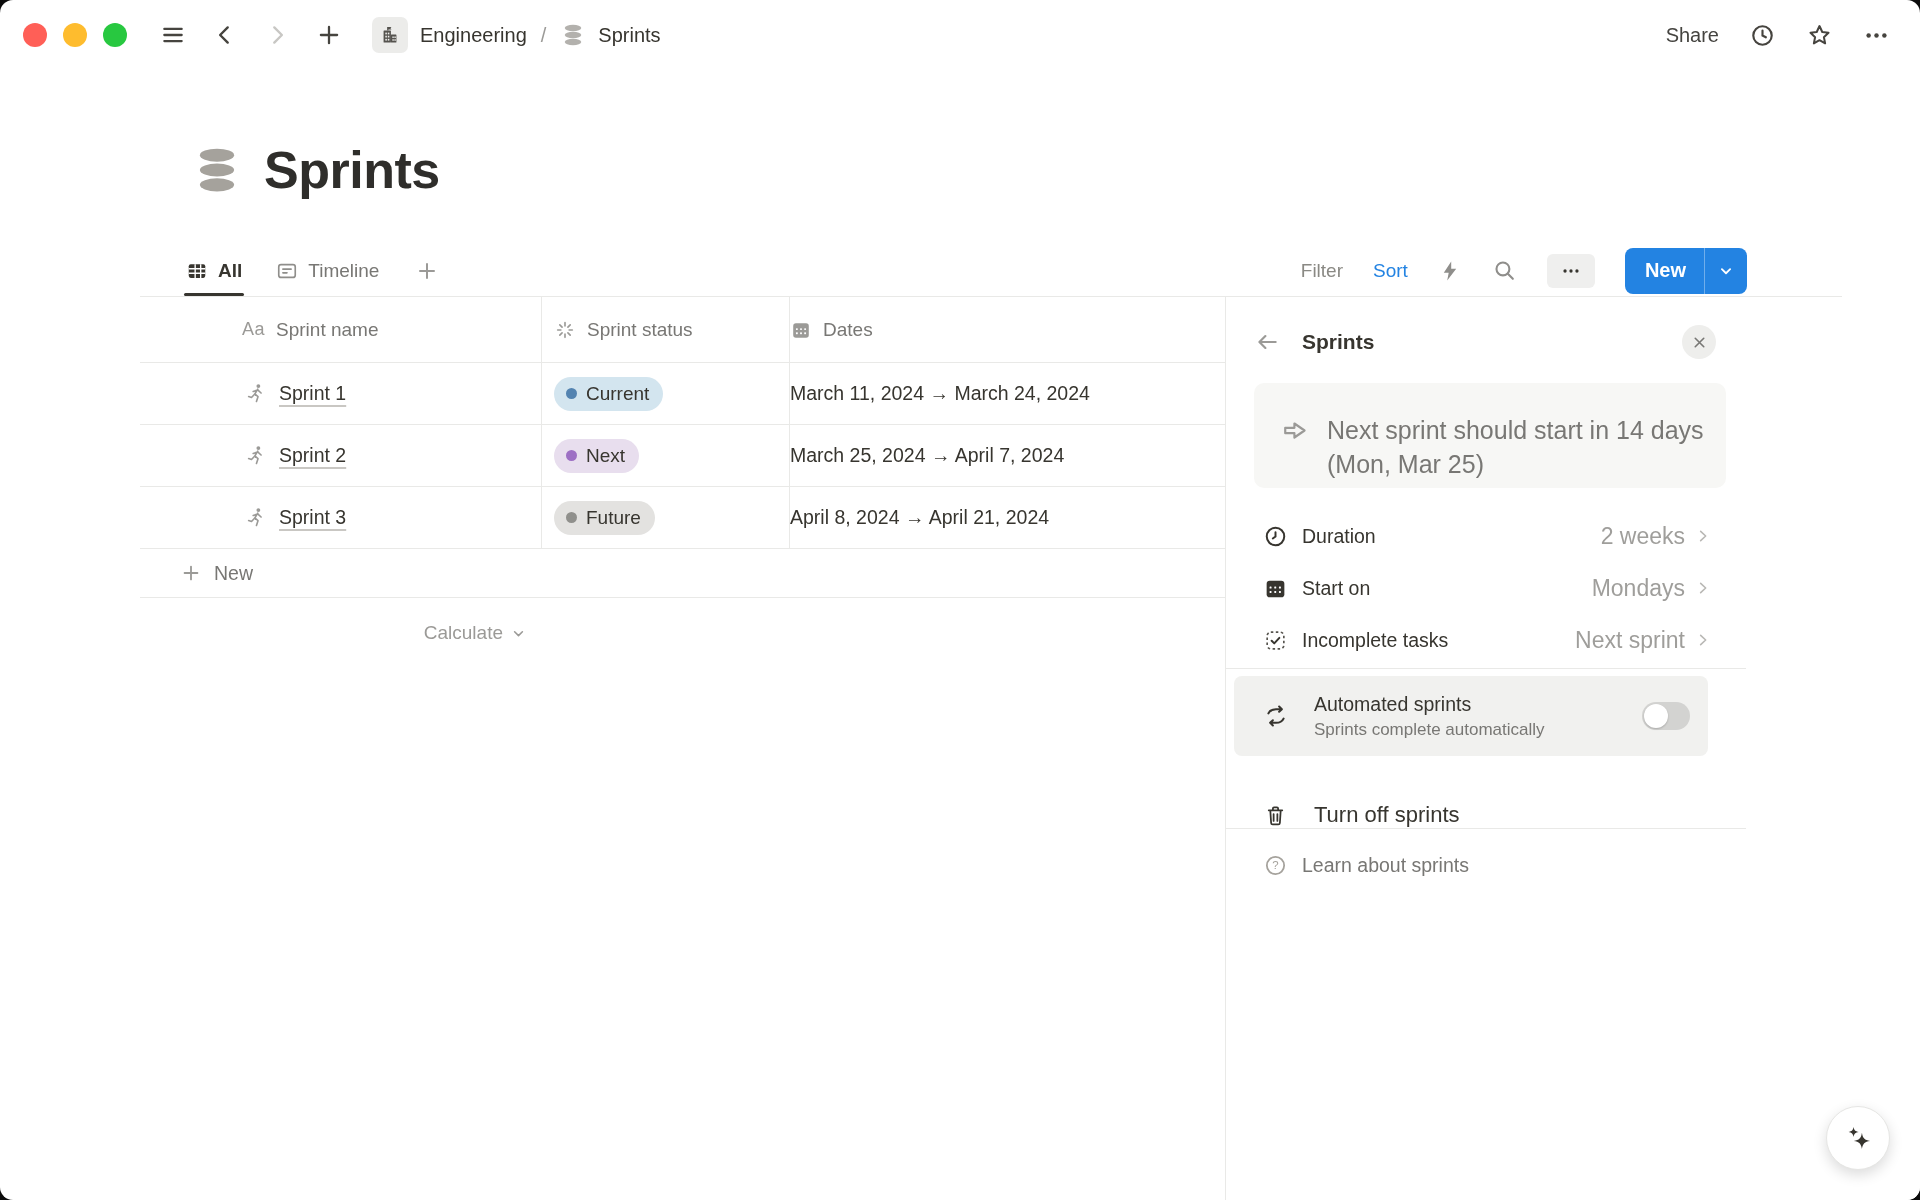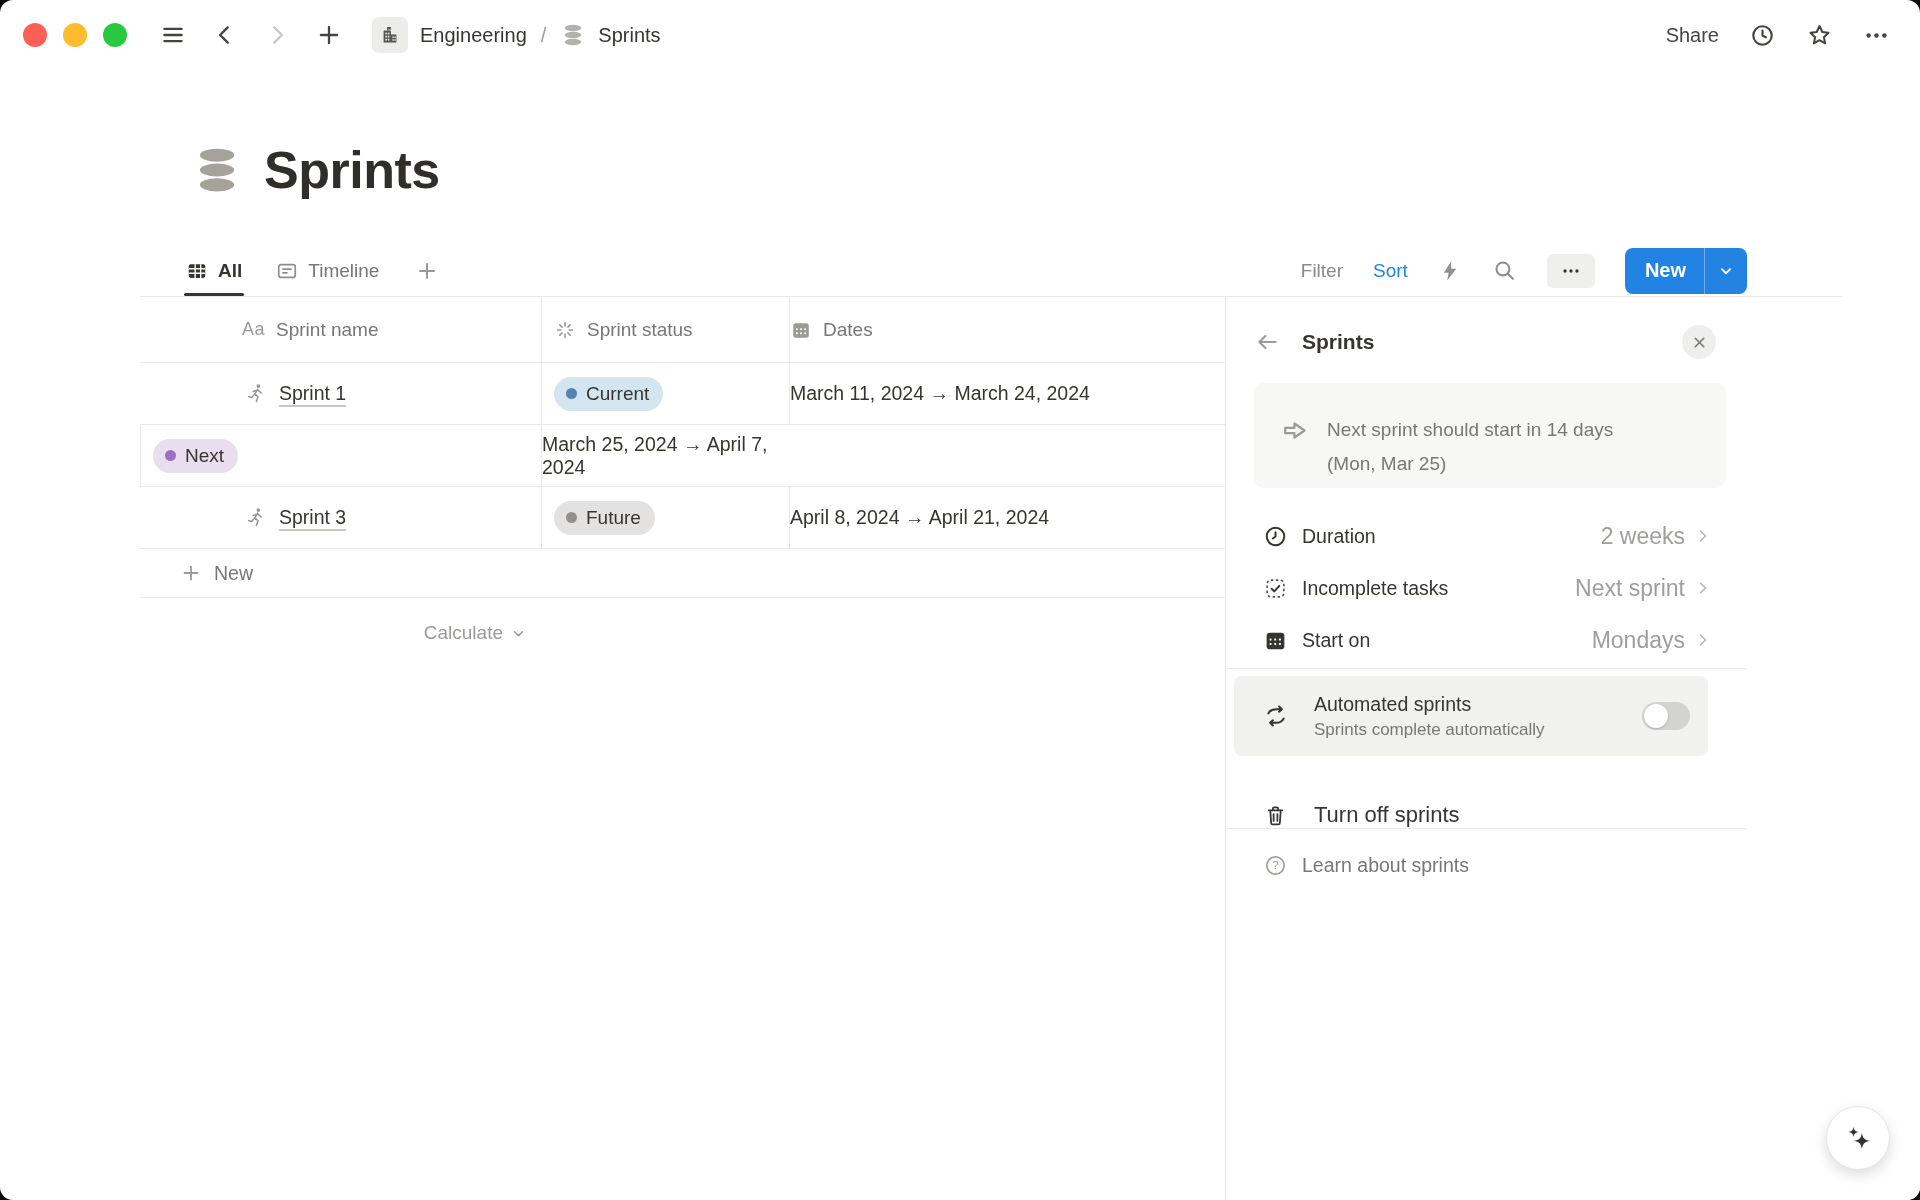--- a/index.html
+++ b/index.html
@@ -75,21 +75,21 @@
   .new-row{height:48px;display:flex;align-items:center;gap:12px;padding-left:40px;color:#787774;font-size:19.5px;border-bottom:1px solid #e9e9e7;cursor:pointer;}
   .calc-row{width:401px;height:70px;display:flex;align-items:center;justify-content:flex-end;gap:7px;padding-right:14px;box-sizing:border-box;color:#9b9a97;font-size:19px;cursor:pointer;}
 
   
   .panel{position:absolute;top:297px;left:1225px;right:0;bottom:0;background:#fff;border-left:1px solid #e9e9e7;padding-left:28px;box-sizing:border-box;}
   .panel-inner{width:472px;}
   .panel-header{margin-top:25px;height:40px;display:flex;align-items:center;}
   .panel-title{font-size:21px;font-weight:700;color:#37352f;margin-left:22px;}
   .close-btn{margin-left:auto;margin-right:10px;width:34px;height:34px;border-radius:50%;background:#eeeeec;display:flex;align-items:center;justify-content:center;cursor:pointer;}
   .notice{margin-top:21px;height:105px;background:#f7f7f5;border-radius:10px;display:flex;align-items:flex-start;padding:30px 20px 0 27px;box-sizing:border-box;gap:17px;}
-  .notice-text{font-size:19px;color:#787774;line-height:34px;}
+  .notice-text{font-size:25px;color:#787774;line-height:34px;}
   .settings{margin-top:22px;}
   .setting-row{height:52px;display:flex;align-items:center;padding:0 0 0 9px;cursor:pointer;}
   .setting-row .s-label{font-size:19.5px;color:#37352f;margin-left:14px;}
   .s-value{margin-left:auto;font-size:23px;color:#9f9e9b;}
   .s-chev{margin:0 15px 0 10px;}
   .p-divider{height:1px;background:#e9e9e7;margin-left:-28px;width:520px;}
   .p-divider.d1{margin-top:2px;}
   .auto-box{margin-top:7px;margin-left:-20px;width:474px;height:80px;background:#f1f1ef;border-radius:8px;display:flex;align-items:center;padding-left:29px;box-sizing:border-box;}
   .auto-text{margin-left:25px;}
   .auto-title{font-size:19.5px;color:#37352f;}
@@ -310,20 +310,29 @@
       <div class="t-cell c2">
         <span class="pill pill-blue">
             <span class="dot"></span>
             <span>Current</span>
           </span>
       </div>
       <div class="t-cell c3">March 11, 2024 → March 24, 2024</div>
     </div>
 
     <div class="t-row t-data">
+      <div class="t-cell c1">
+        <span>
+          <svg width="23" height="23" viewBox="0 0 24 24" fill="none" stroke="#9b9a97" stroke-width="1.7" stroke-linecap="round" stroke-linejoin="round">
+              <circle cx="15" cy="4.3" r="2" fill="#9b9a97" stroke="none"></circle>
+              <path d="M14.3 7.5l-3 5M14.3 8.3 9.6 9.9M14.3 8.3l3.5 3.2M11.3 12.5l3.3 2.8-1.6 5M11.3 12.5 7.8 16.2l-2.9-1"></path>
+            </svg>
+        </span>
+        <span class="sprint-link">Sprint 2</span>
+      </div>
       <div class="t-cell c2">
         <span class="pill pill-purple">
             <span class="dot"></span>
             <span>Next</span>
           </span>
       </div>
       <div class="t-cell c3">March 25, 2024 → April 7, 2024</div>
     </div>
 
     <div class="t-row t-data">
@@ -391,35 +400,20 @@
       <div class="settings">
         <div class="setting-row">
           <span>
             <svg width="25" height="25" viewBox="0 0 24 24" fill="none" stroke="#37352f" stroke-width="1.9" stroke-linecap="round">
                 <circle cx="12" cy="12" r="8.4"></circle>
                 <path d="M12 7.8V12l-2.6 1.9"></path>
               </svg>
           </span>
           <span class="s-label">Duration</span>
           <span class="s-value">2 weeks</span>
-          <span class="s-chev">
-            <svg width="16" height="16" viewBox="0 0 24 24" fill="none" stroke="#b9b8b5" stroke-width="2.4" stroke-linecap="round" stroke-linejoin="round">
-                <path d="M8.5 5 16 12l-7.5 7"></path>
-              </svg>
-          </span>
-        </div>
-        <div class="setting-row">
-          <span>
-            <svg width="25" height="25" viewBox="0 0 24 24" fill="none">
-                <rect x="4" y="4" width="16" height="16" rx="3.5" stroke="#57554f" stroke-width="1.6" stroke-dasharray="2.4 2.4"></rect>
-                <path d="M8.3 12.3l2.5 2.5 4.9-5.3" stroke="#37352f" stroke-width="1.9" stroke-linecap="round" stroke-linejoin="round"></path>
-              </svg>
-          </span>
-          <span class="s-label">Incomplete tasks</span>
-          <span class="s-value">Next sprint</span>
           <span class="s-chev">
             <svg width="16" height="16" viewBox="0 0 24 24" fill="none" stroke="#b9b8b5" stroke-width="2.4" stroke-linecap="round" stroke-linejoin="round">
                 <path d="M8.5 5 16 12l-7.5 7"></path>
               </svg>
           </span>
         </div>
         <div class="setting-row">
           <span>
             <svg width="25" height="25" viewBox="0 0 24 24">
                 <rect x="3.5" y="4.5" width="17" height="16" rx="3" fill="#37352f"></rect>
@@ -434,20 +428,35 @@
               </svg>
           </span>
           <span class="s-label">Start on</span>
           <span class="s-value">Mondays</span>
           <span class="s-chev">
             <svg width="16" height="16" viewBox="0 0 24 24" fill="none" stroke="#b9b8b5" stroke-width="2.4" stroke-linecap="round" stroke-linejoin="round">
                 <path d="M8.5 5 16 12l-7.5 7"></path>
               </svg>
           </span>
         </div>
+        <div class="setting-row">
+          <span>
+            <svg width="25" height="25" viewBox="0 0 24 24" fill="none">
+                <rect x="4" y="4" width="16" height="16" rx="3.5" stroke="#57554f" stroke-width="1.6" stroke-dasharray="2.4 2.4"></rect>
+                <path d="M8.3 12.3l2.5 2.5 4.9-5.3" stroke="#37352f" stroke-width="1.9" stroke-linecap="round" stroke-linejoin="round"></path>
+              </svg>
+          </span>
+          <span class="s-label">Incomplete tasks</span>
+          <span class="s-value">Next sprint</span>
+          <span class="s-chev">
+            <svg width="16" height="16" viewBox="0 0 24 24" fill="none" stroke="#b9b8b5" stroke-width="2.4" stroke-linecap="round" stroke-linejoin="round">
+                <path d="M8.5 5 16 12l-7.5 7"></path>
+              </svg>
+          </span>
+        </div>
       </div>
 
       <div class="p-divider d1"></div>
 
       <div class="auto-box">
         <span>
           <svg width="26" height="26" viewBox="0 0 24 24" fill="none" stroke="#37352f" stroke-width="1.9" stroke-linecap="round" stroke-linejoin="round">
               <path d="M5 9.6C6.2 7 8.8 5.7 12 5.7h5.2M14.9 3.3l2.5 2.4-2.5 2.4M19 14.4c-1.2 2.6-3.8 3.9-7 3.9H6.8M9.1 15.9l-2.5 2.4 2.5 2.4"></path>
             </svg>
         </span>

